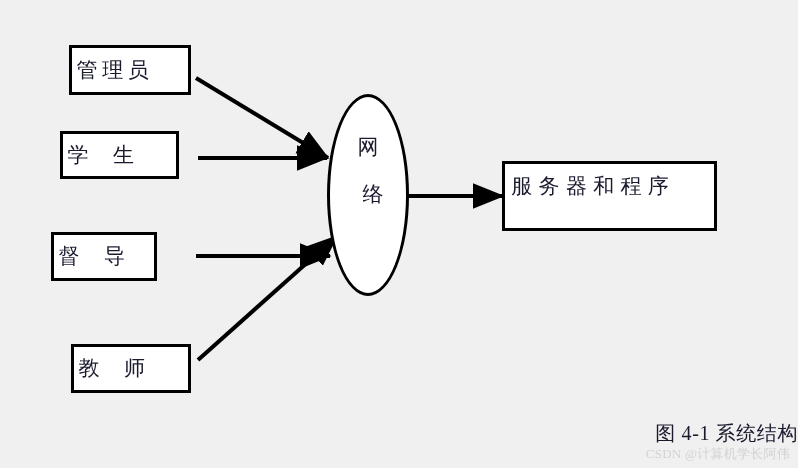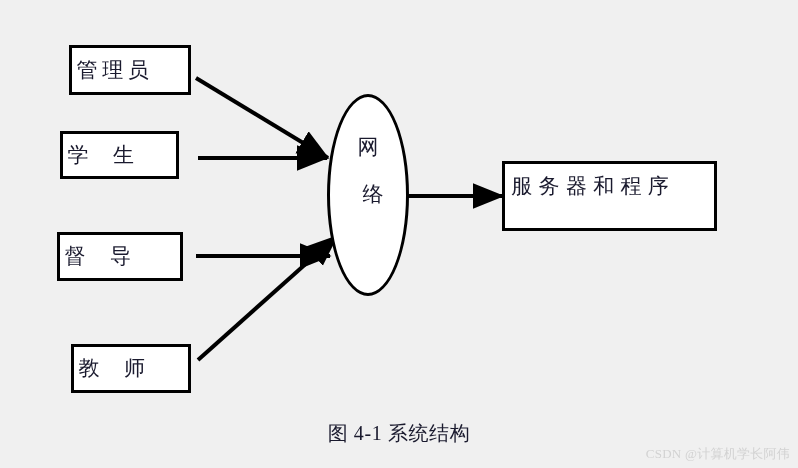--- a/index.html
+++ b/index.html
@@ -31,21 +31,21 @@
   }
   .node-label {
     font-size: 21px;
     letter-spacing: 0.22em;
     text-indent: 0.22em;
     white-space: pre;
     line-height: 1;
   }
   #box-admin  { left: 69px;  top: 45px;  width: 122px; height: 50px; }
   #box-student{ left: 60px;  top: 131px; width: 119px; height: 48px; }
-  #box-super  { left: 57px;  top: 232px; width: 126px; height: 49px; }
+  #box-super  { left: 51px;  top: 232px; width: 106px; height: 49px; }
   #box-teacher{ left: 71px;  top: 344px; width: 120px; height: 49px; }
 
   #box-server {
     left: 502px; top: 161px; width: 215px; height: 70px;
     align-items: flex-start;
     padding-top: 12px;
   }
   #box-server .node-label { font-size: 21px; letter-spacing: 0.30em; text-indent: 0.30em; }
 
   #ellipse-network {
@@ -79,21 +79,21 @@
     position: absolute;
     left: 0; top: 0;
     width: 798px; height: 468px;
     pointer-events: none;
   }
 
   #caption {
     position: absolute;
     left: 0; right: 0;
     top: 420px;
-    text-align: center;
+    text-align: right;
     font-size: 20px;
     color: #1a1a2e;
     letter-spacing: 0.03em;
   }
 
   #watermark {
     position: absolute;
     right: 8px;
     bottom: 5px;
     font-size: 13px;

